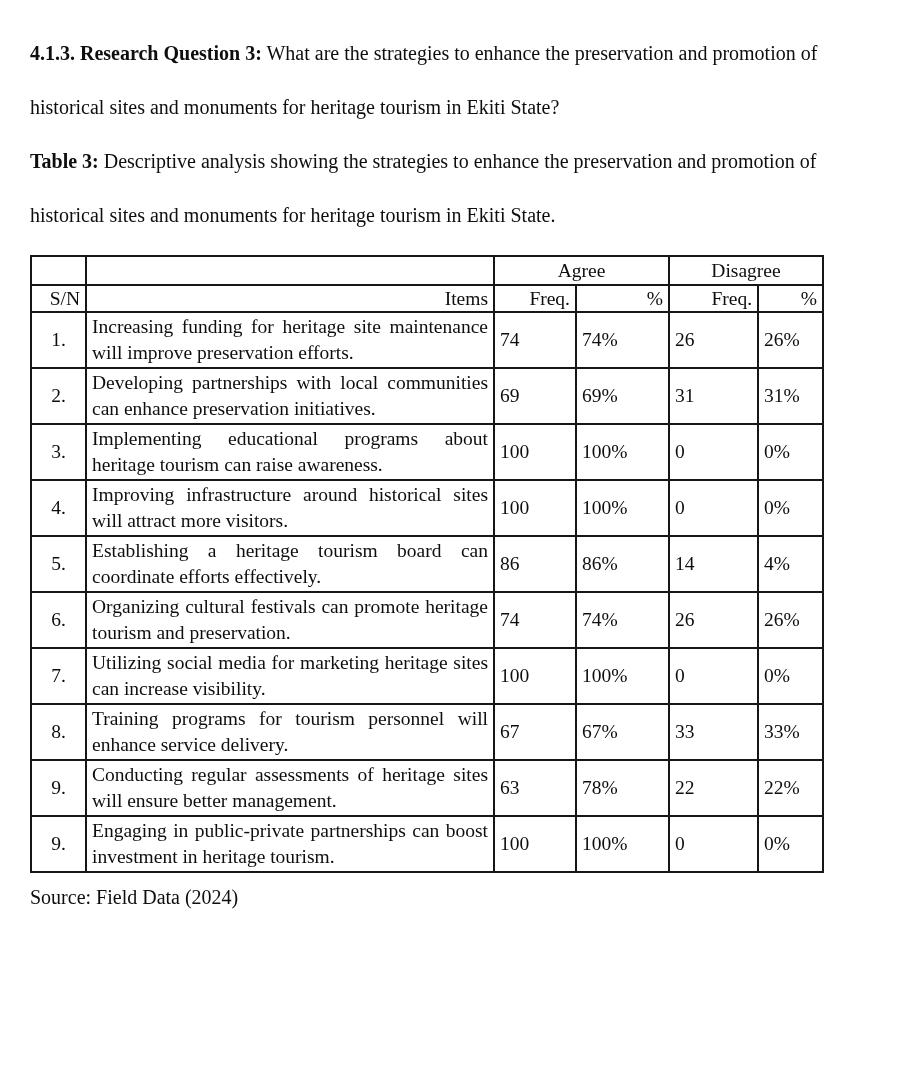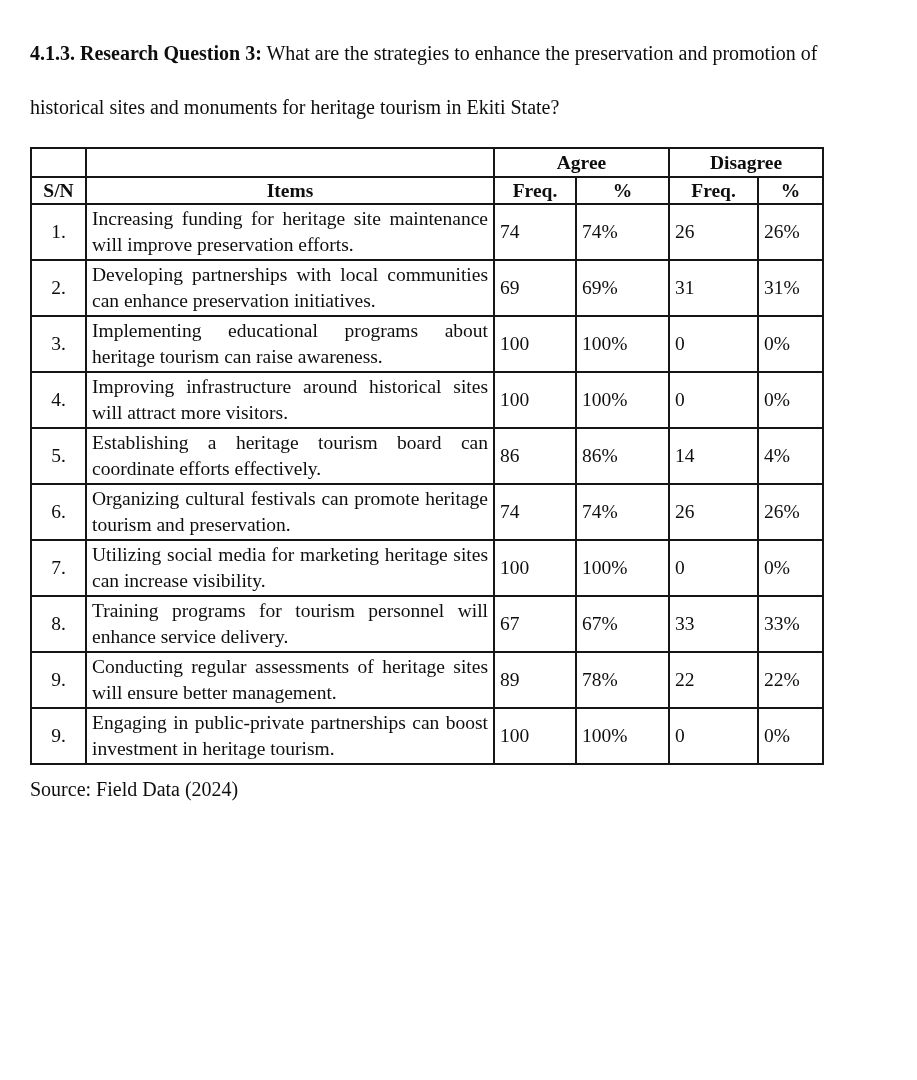--- a/index.html
+++ b/index.html
@@ -37,28 +37,28 @@
   }
   table.data-table th,
   table.data-table td {
     border: 2px solid #161616;
     font-size: 19.5px;
     padding: 1px 5px;
     box-sizing: border-box;
     overflow: hidden;
   }
   th.group-header {
-    font-weight: bold;
+    font-weight: normal;
     text-align: center;
     height: 29px;
     font-size: 20px;
   }
   th.col-header {
-    font-weight: bold;
-    text-align: center;
+    font-weight: normal;
+    text-align: right;
     height: 27px;
     font-size: 20px;
   }
   td.empty-cell {
     height: 29px;
   }
   td.sn-cell {
     text-align: center;
     vertical-align: middle;
   }
@@ -78,20 +78,21 @@
     margin: 9px 0 0 0;
   }
 </style>
 </head>
 <body>
 
 <div class="page">
 
   <p class="para"><span class="label">4.1.3. Research Question 3:</span> <span>What are the strategies to enhance the preservation and promotion of historical sites and monuments for heritage tourism in Ekiti State?</span></p>
 
+  <p class="para"><span class="label">Table 3:</span> <span>Descriptive analysis showing the strategies to enhance the preservation and promotion of historical sites and monuments for heritage tourism in Ekiti State.</span></p>
 
   <table class="data-table">
     <colgroup>
       <col style="width:55px">
       <col style="width:408px">
       <col style="width:82px">
       <col style="width:93px">
       <col style="width:89px">
       <col style="width:65px">
     </colgroup>
@@ -172,21 +173,21 @@
         <td class="sn-cell">8.</td>
         <td class="item-cell">Training programs for tourism personnel will enhance service delivery.</td>
         <td class="num-cell">67</td>
         <td class="num-cell">67%</td>
         <td class="num-cell">33</td>
         <td class="num-cell">33%</td>
       </tr>
       <tr>
         <td class="sn-cell">9.</td>
         <td class="item-cell">Conducting regular assessments of heritage sites will ensure better management.</td>
-        <td class="num-cell">89</td>
+        <td class="num-cell">63</td>
         <td class="num-cell">78%</td>
         <td class="num-cell">22</td>
         <td class="num-cell">22%</td>
       </tr>
       <tr>
         <td class="sn-cell">9.</td>
         <td class="item-cell">Engaging in public-private partnerships can boost investment in heritage tourism.</td>
         <td class="num-cell">100</td>
         <td class="num-cell">100%</td>
         <td class="num-cell">0</td>

